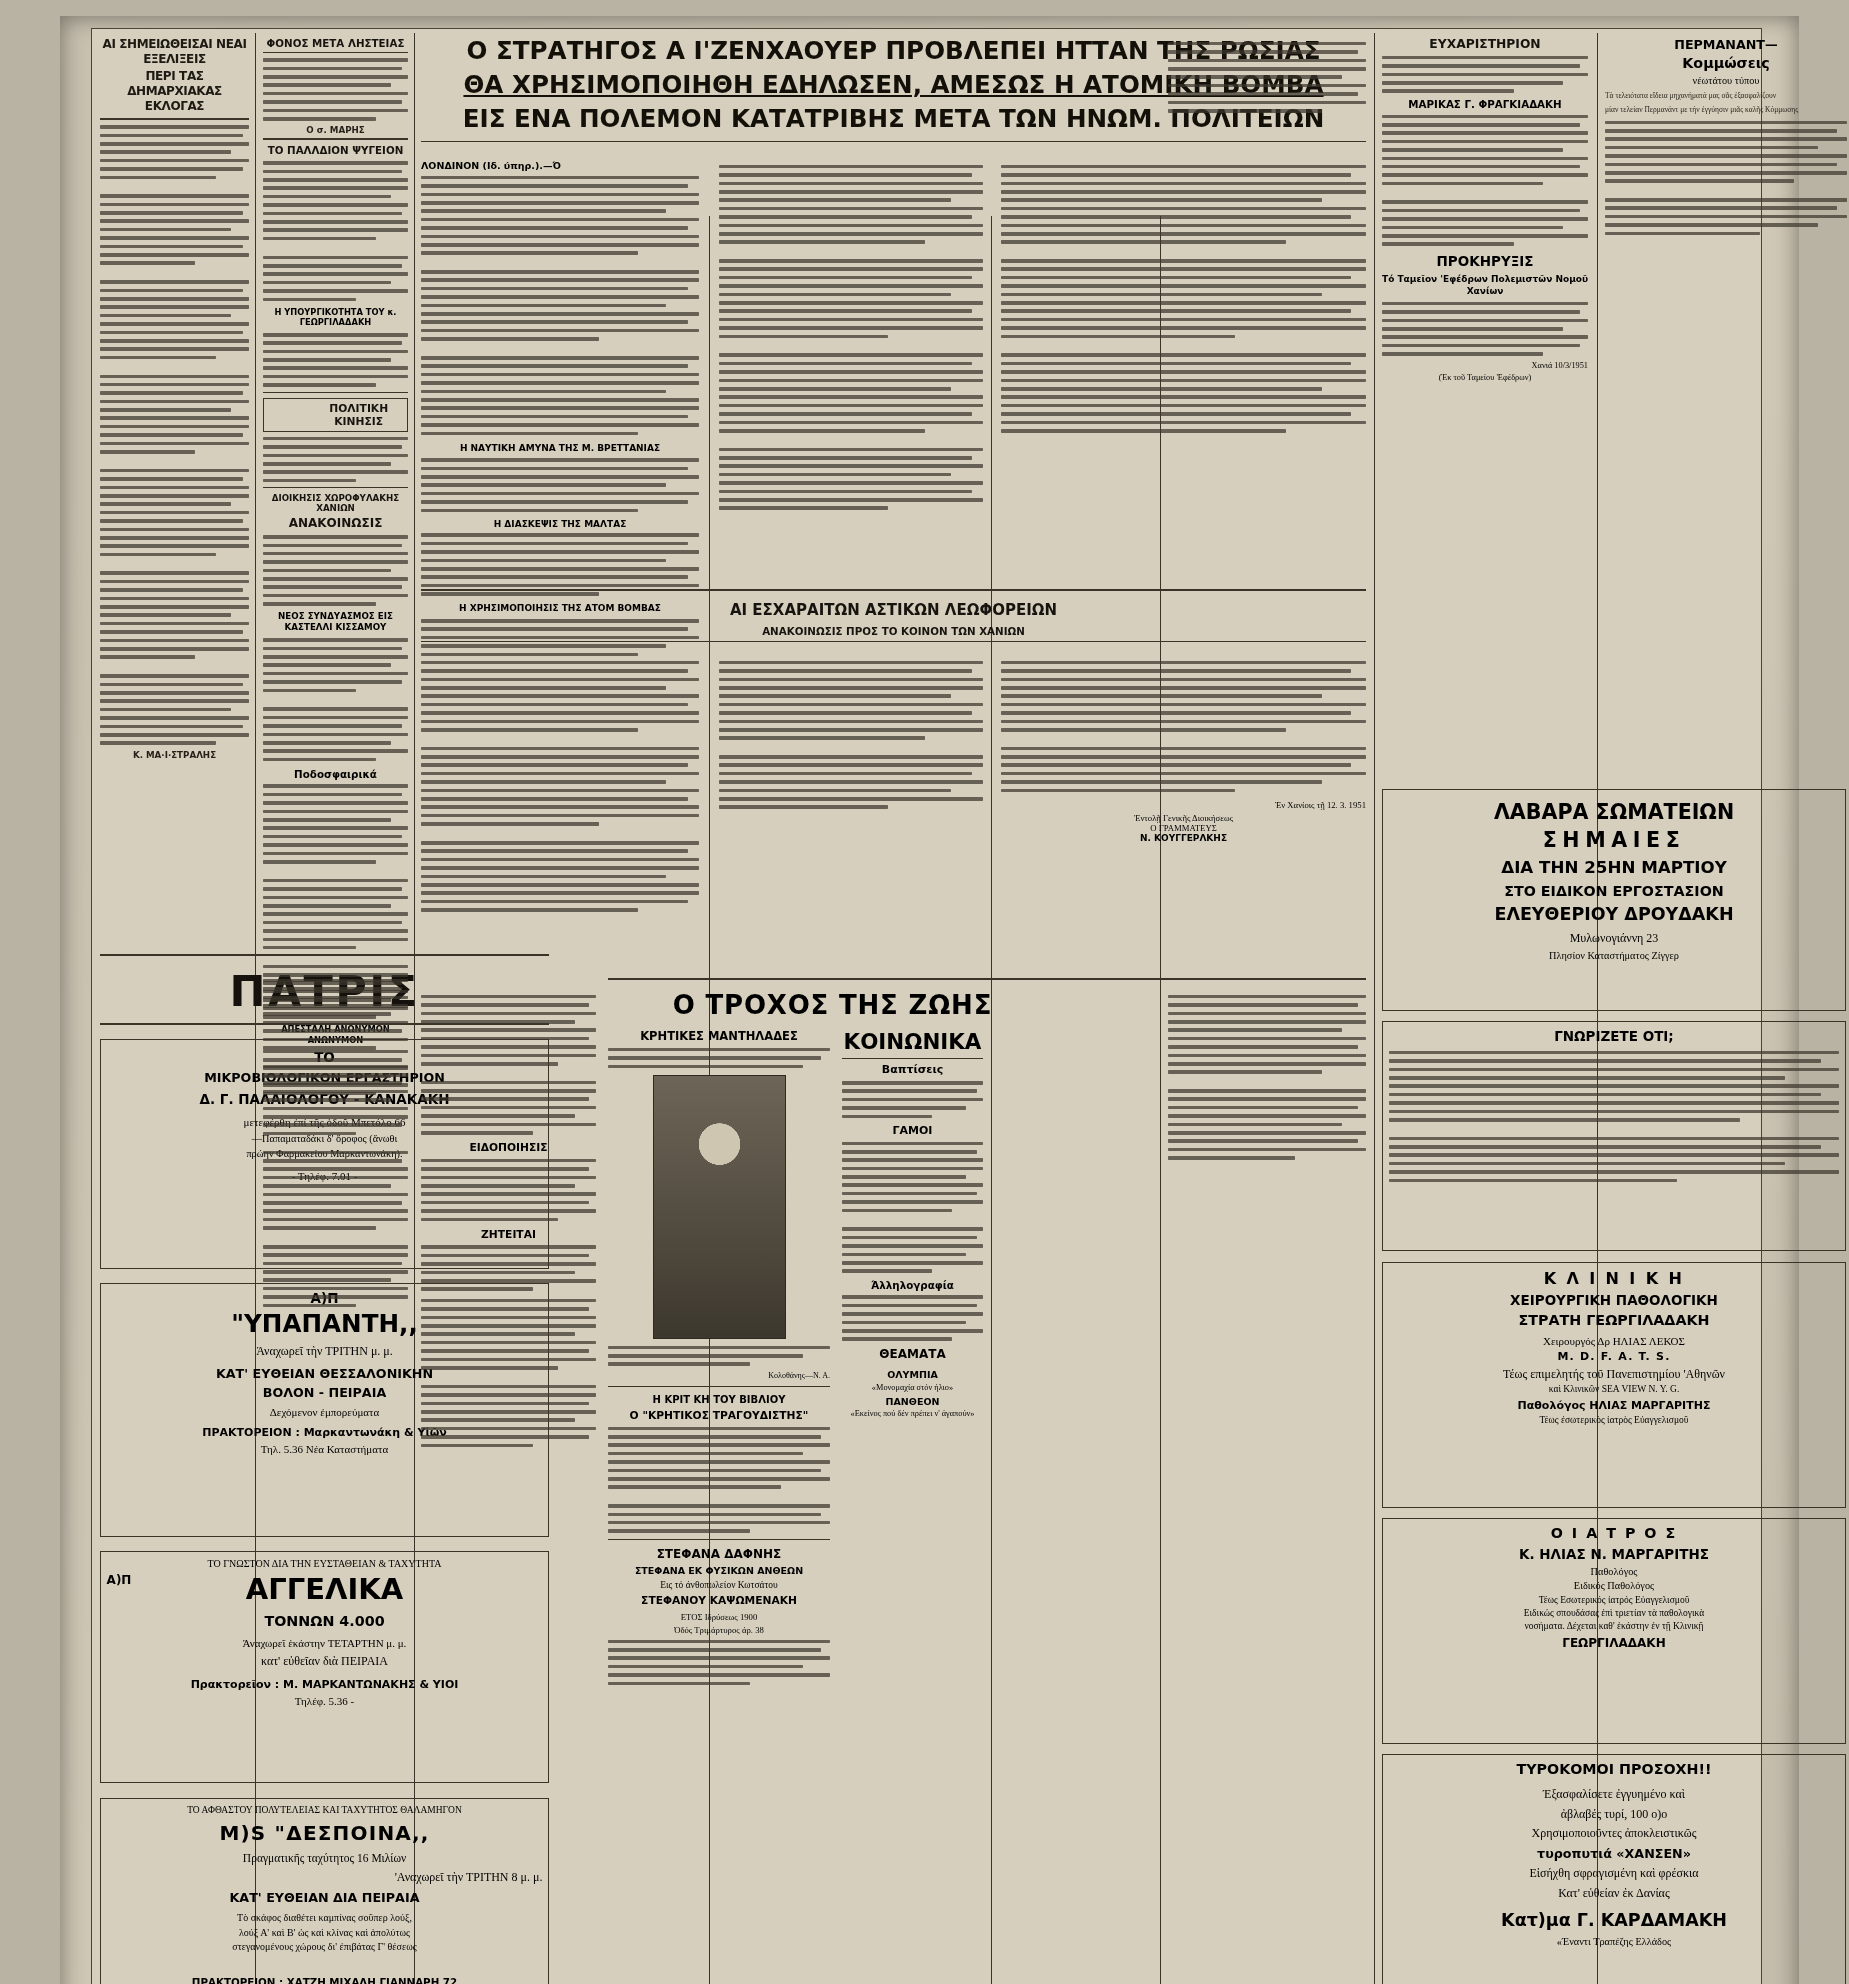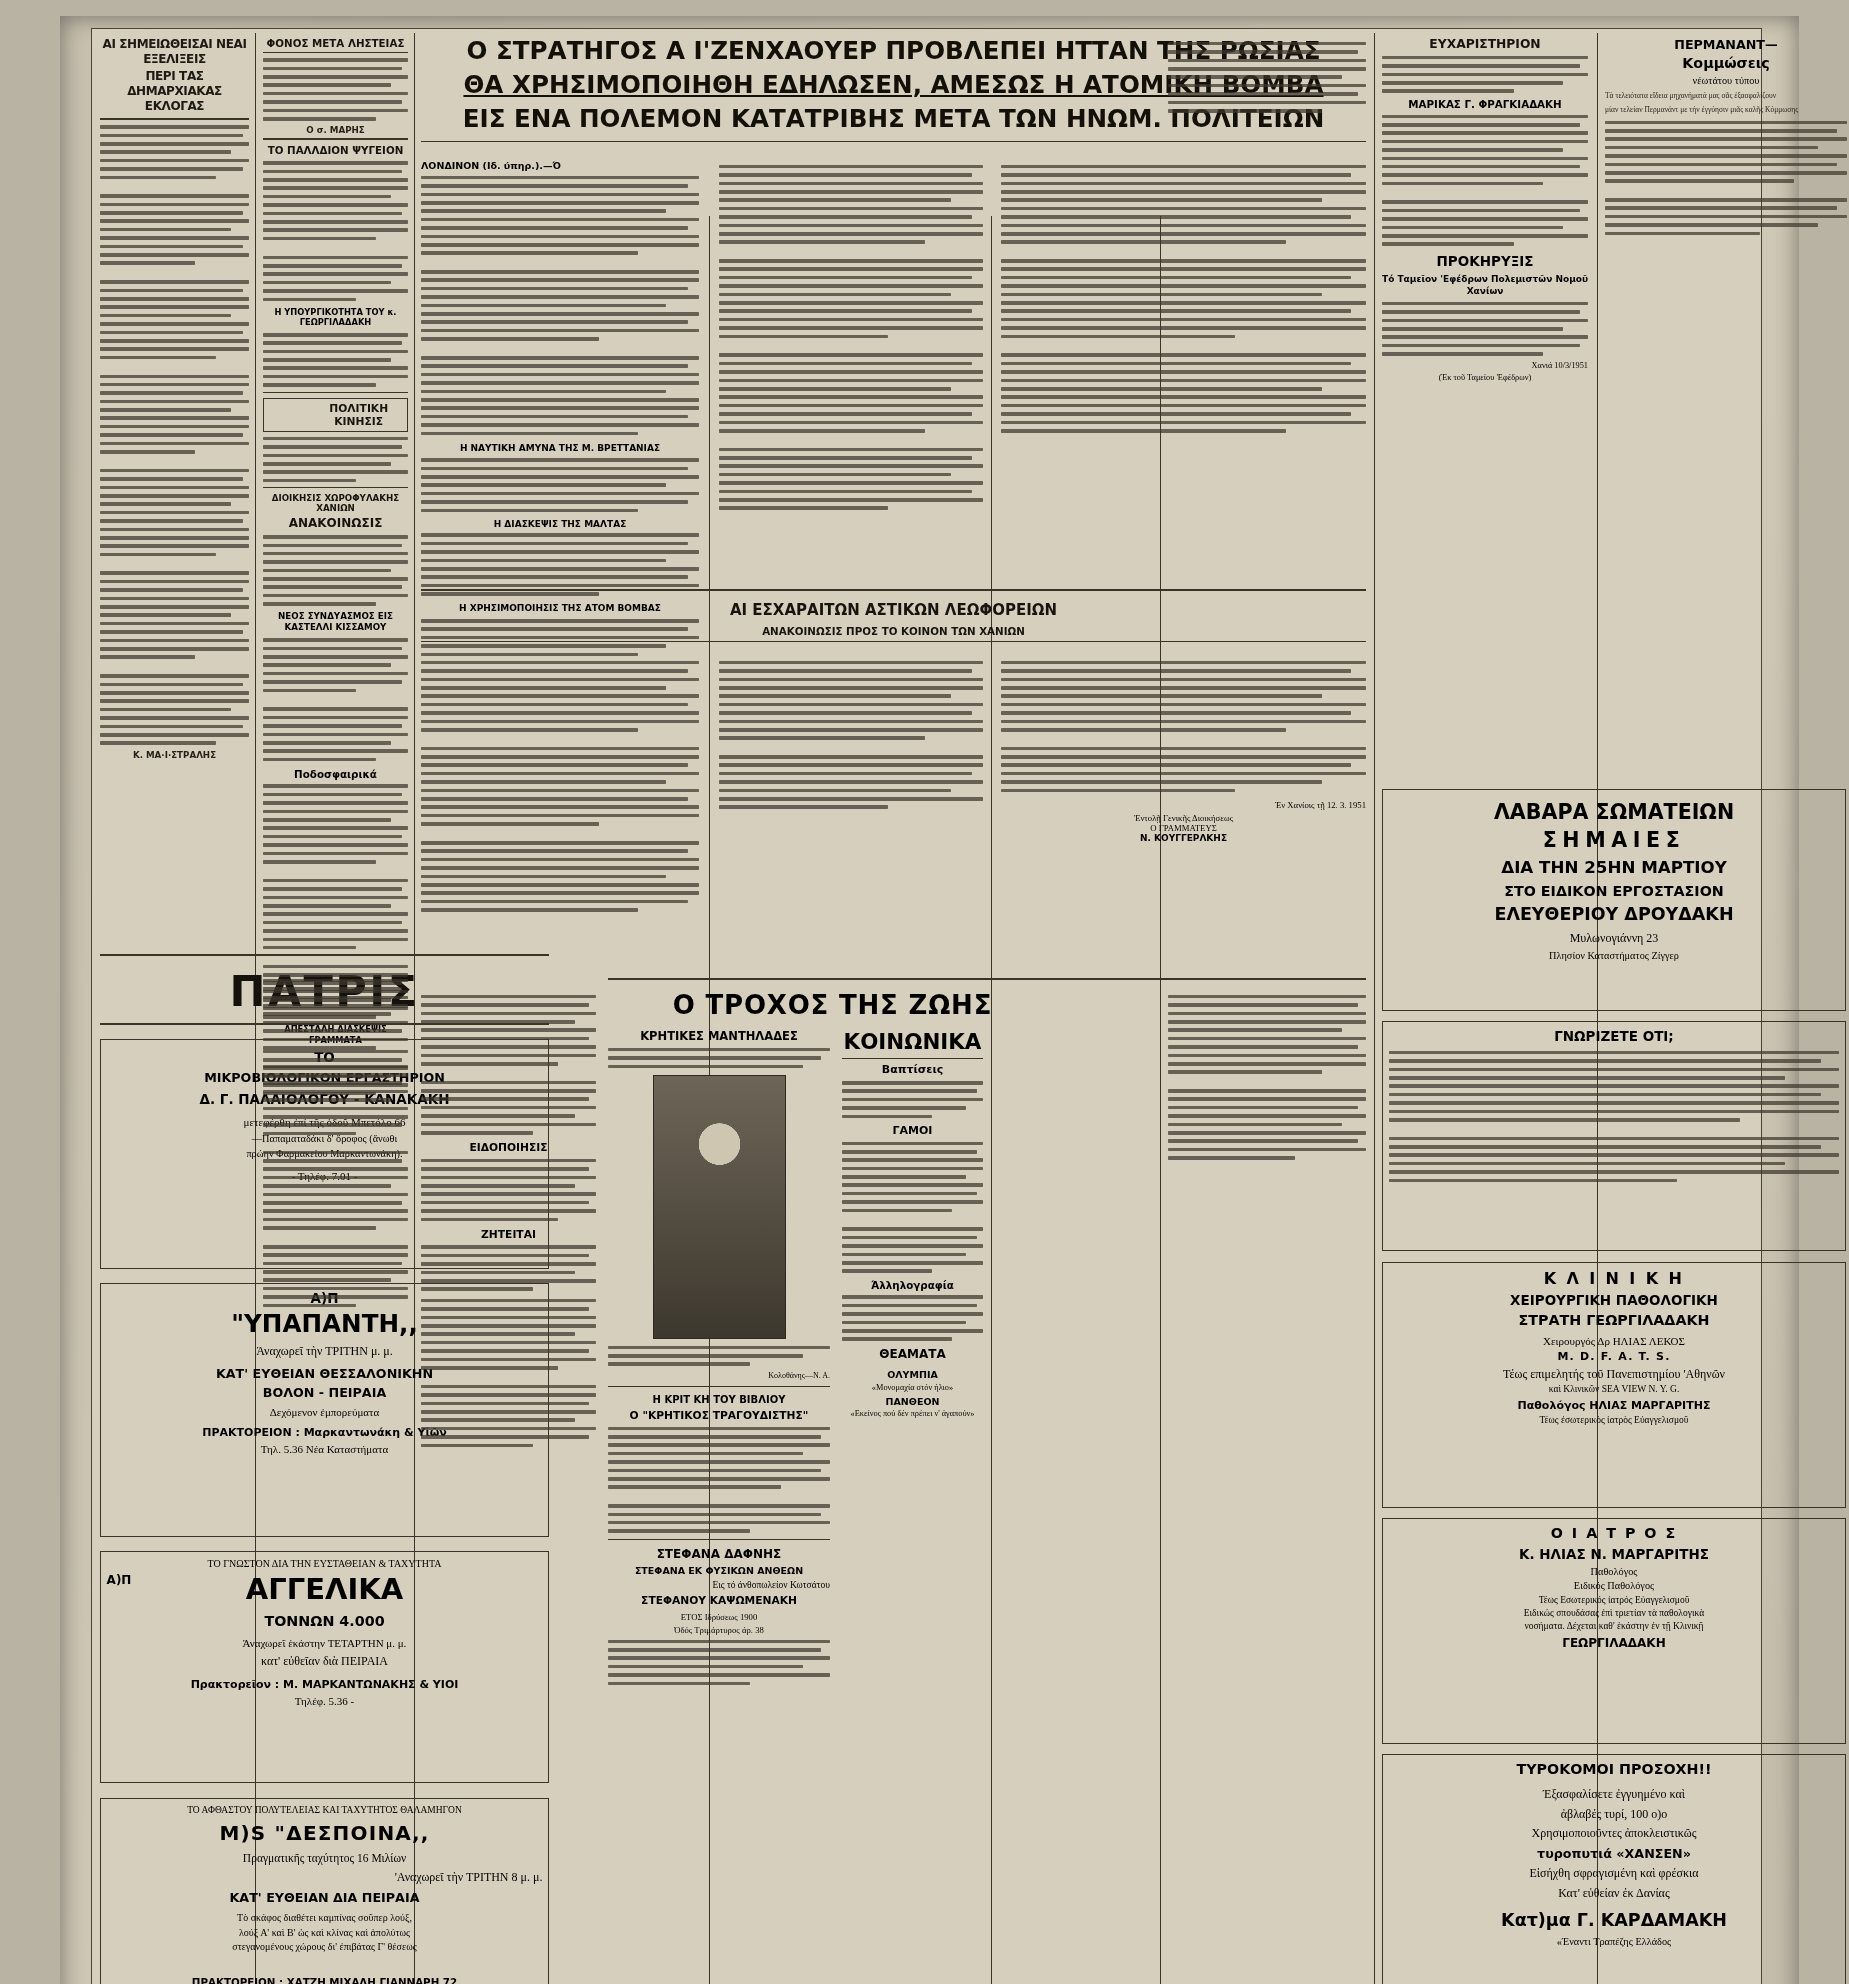--- a/index.html
+++ b/index.html
@@ -328,21 +328,21 @@
           <i class="s5"></i>
         <i class="gap"></i>
         <i class="s1"></i>
           <i class="s1"></i>
           <i class="s2"></i>
           <i class="s1"></i>
           <i class="s3"></i>
           <i class="s1"></i>
           <i class="s4"></i>
       </div>
-      <div class="big ctr" style="font-size:8.3px;margin:5.6px 0 2.4px;line-height:10.3px;">ΑΠΕΣΤΑΛΗ ΔΙΑΣΚΕΨΙΣ ΓΡΑΜΜΑΤΑ</div>
+      <div class="big ctr" style="font-size:8.3px;margin:5.6px 0 2.4px;line-height:10.3px;">ΑΠΕΣΤΑΛΗ ΑΝΩΝΥΜΟΝ ΑΝΩΝΥΜΟΝ</div>
       <div class="fakelines">
         <i class="s1"></i>
           <i class="s2"></i>
           <i class="s1"></i>
           <i class="s3"></i>
           <i class="s1"></i>
           <i class="s4"></i>
       </div>
     </div>
 
@@ -665,21 +665,21 @@
           <i class="s4"></i>
         <i class="gap"></i>
         <i class="s1"></i>
           <i class="s2"></i>
           <i class="s1"></i>
           <i class="s5"></i>
       </div>
       <div class="rule hr" style="position:relative;margin:6.4px 0;width:100%;"></div>
       <div class="big ctr" style="font-size:12px;">ΣΤΕΦΑΝΑ ΔΑΦΝΗΣ</div>
       <div class="big ctr" style="font-size:9.5px;margin-top:4px;">ΣΤΕΦΑΝΑ ΕΚ ΦΥΣΙΚΩΝ ΑΝΘΕΩΝ</div>
-      <div class="ctr" style="font-size:9.5px;margin-top:4px;text-align:right;">Εις τό άνθοπωλείον Κωτσάτου</div>
+      <div class="ctr" style="font-size:9.5px;margin-top:4px;">Εις τό άνθοπωλείον Κωτσάτου</div>
       <div class="big ctr" style="font-size:10.7px;margin-top:4px;">ΣΤΕΦΑΝΟΥ ΚΑΨΩΜΕΝΑΚΗ</div>
       <div class="ctr" style="font-size:8.7px;margin-top:5.6px;">ΕΤΟΣ Ιδρύσεως 1900</div>
       <div class="ctr" style="font-size:8.7px;margin-top:2.4px;">Όδός Τριμάρτυρος άρ. 38</div>
       <div class="fakelines" style="margin-top:4.8px;">
         <i class="s1"></i>
           <i class="s2"></i>
           <i class="s1"></i>
           <i class="s3"></i>
           <i class="s1"></i>
           <i class="s5"></i>

